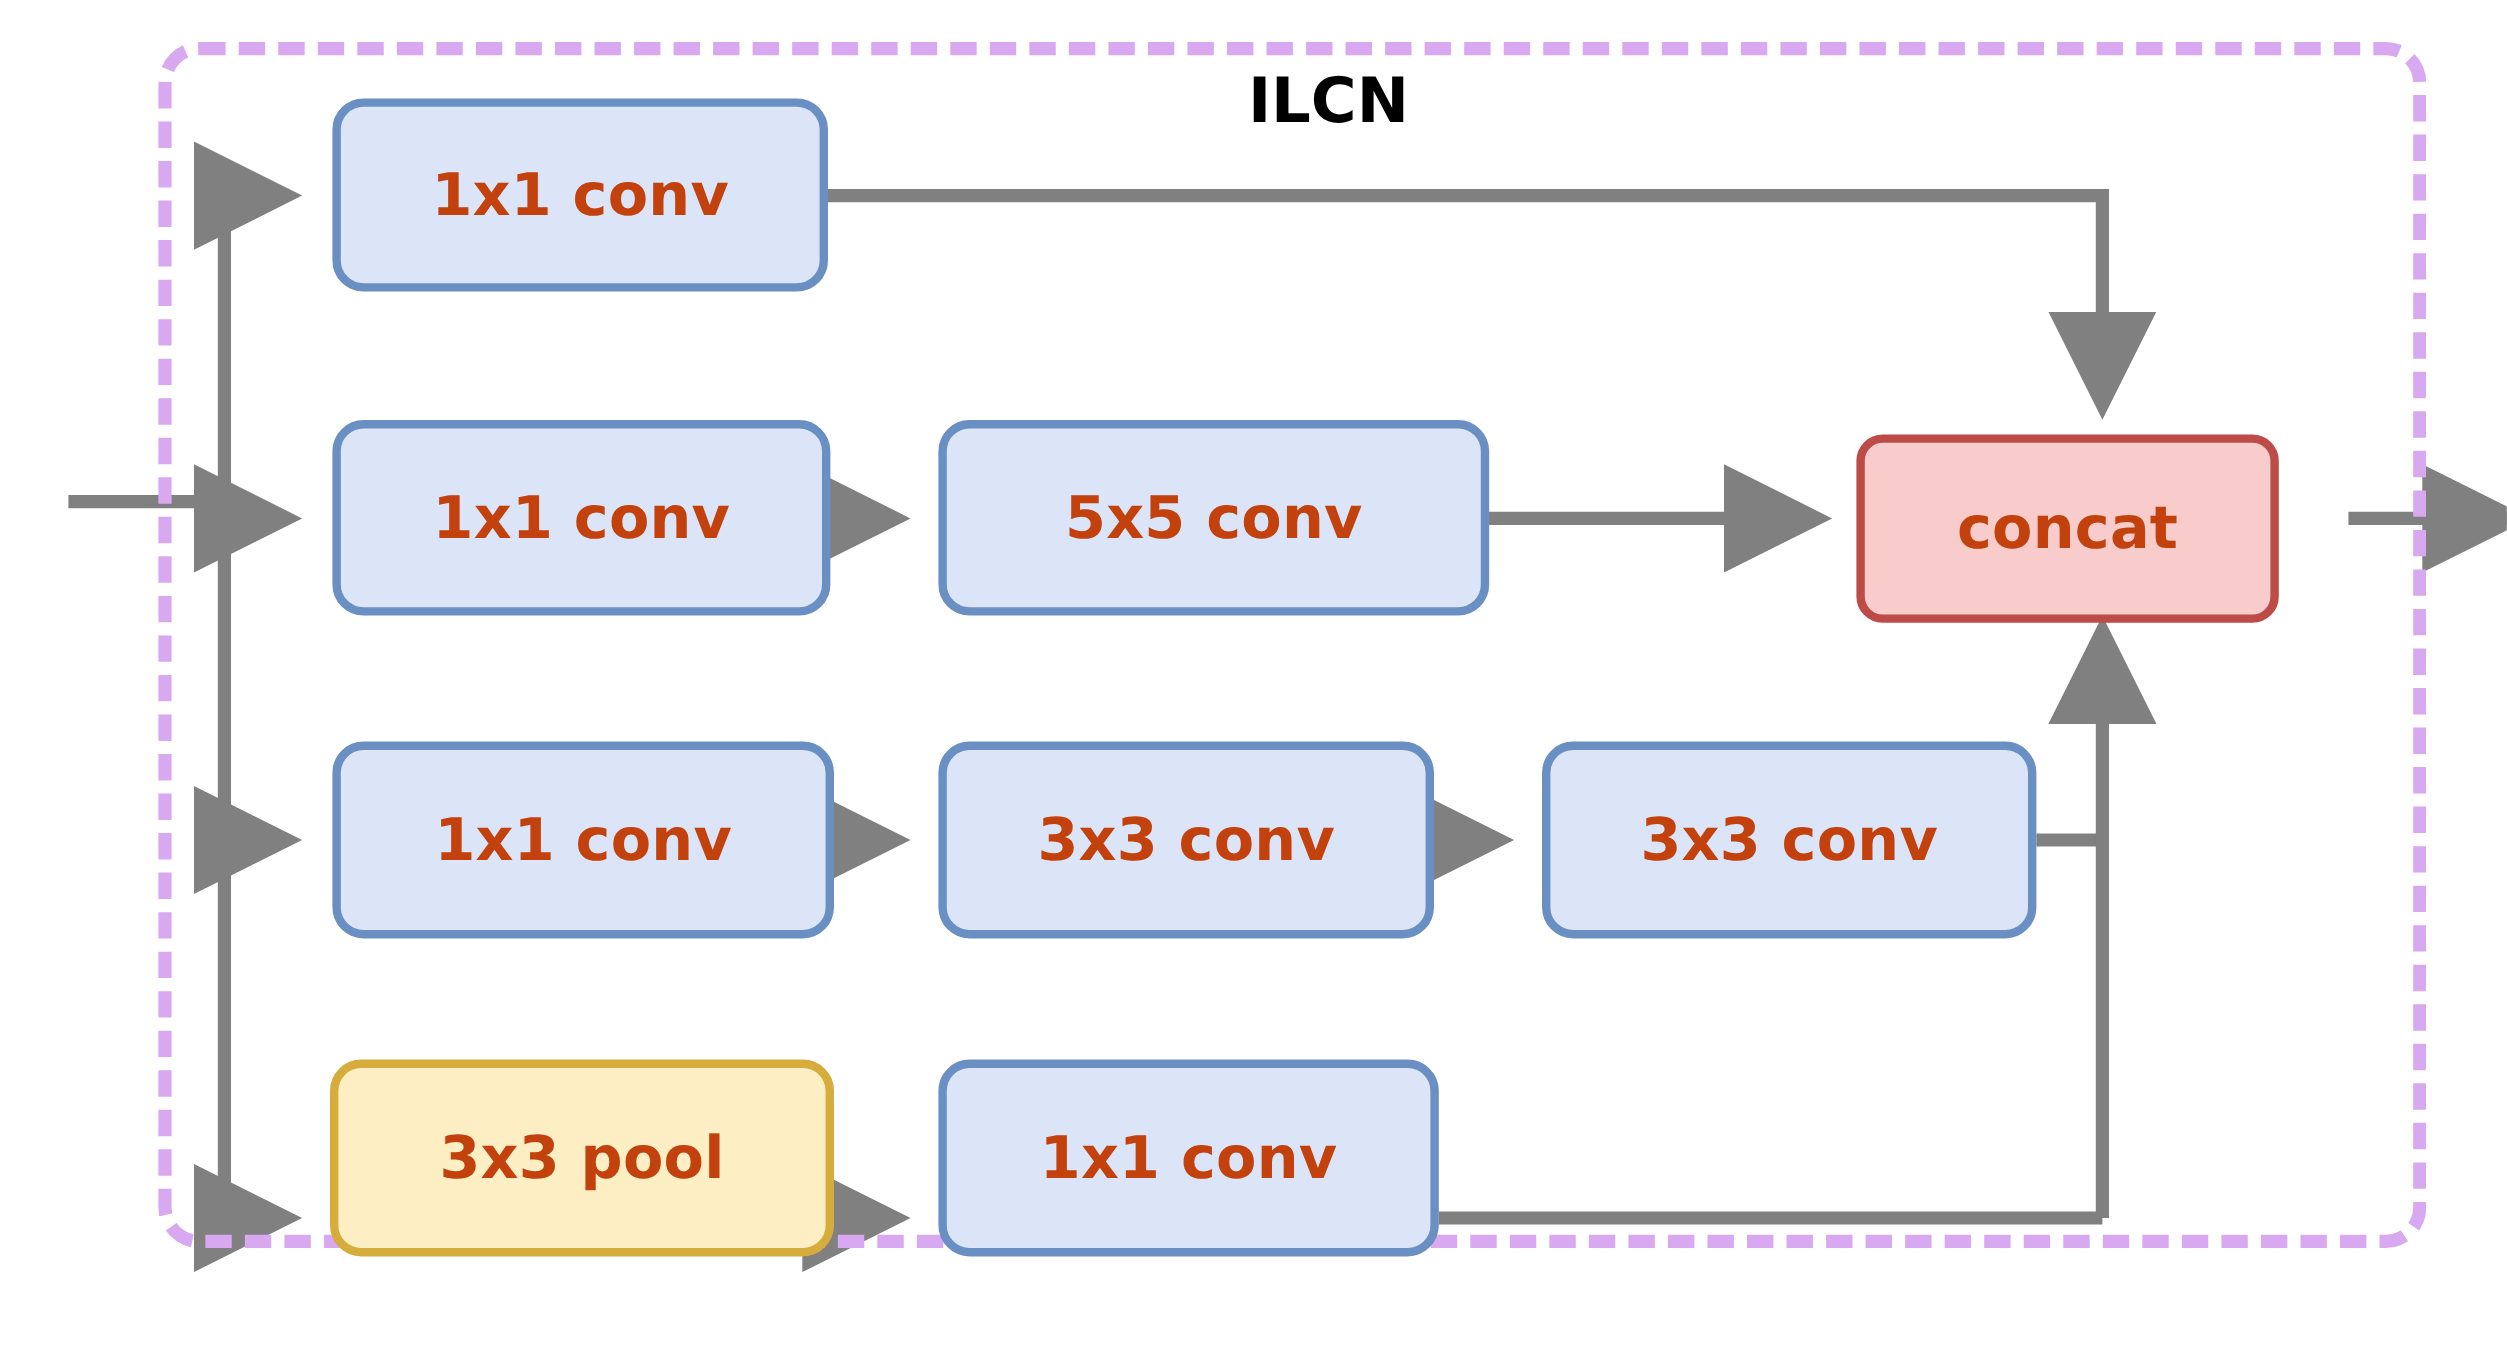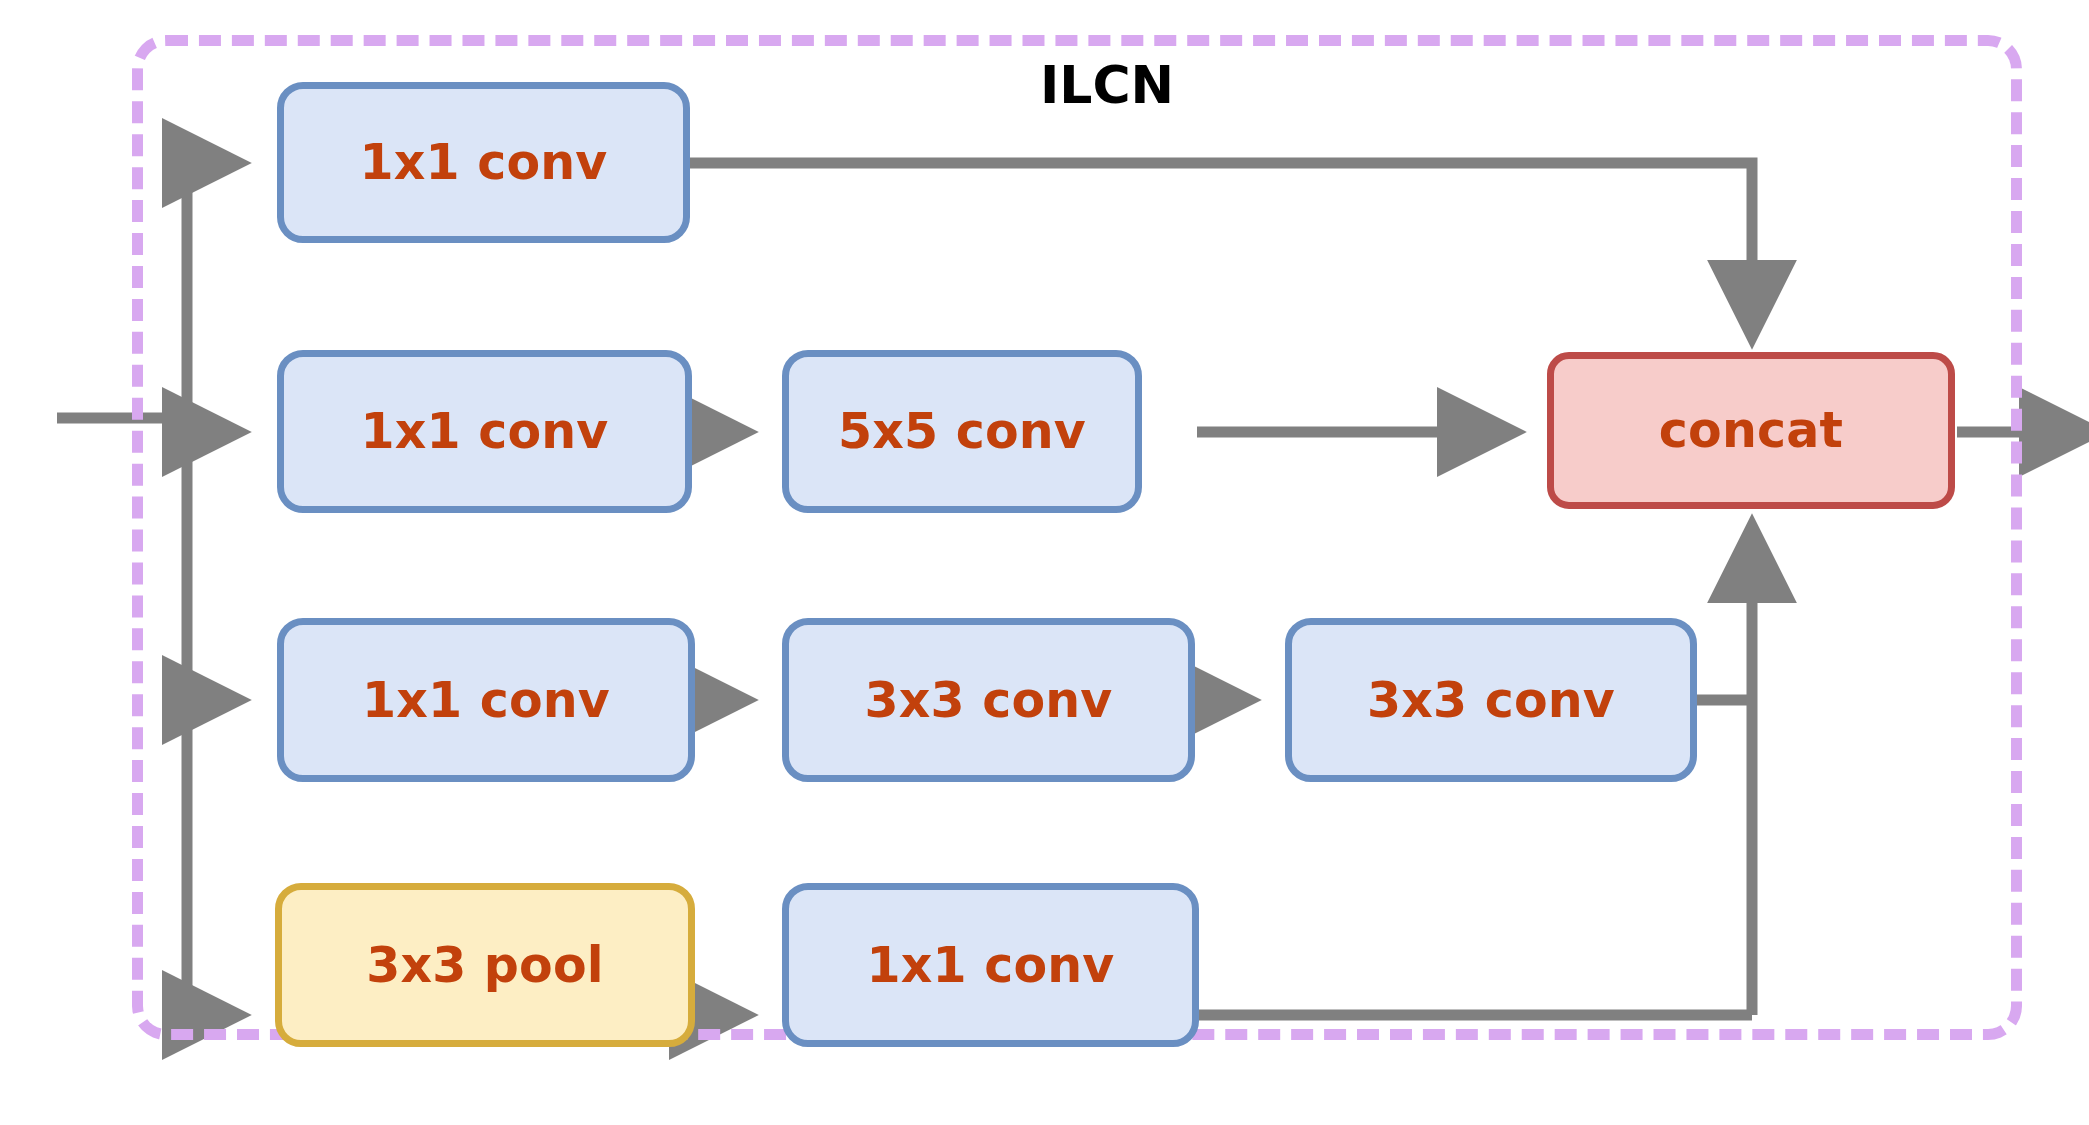--- a/index.html
+++ b/index.html
@@ -71,24 +71,24 @@
     </g>
   </svg>
 
   <div class="frame"></div>
 
   <div class="title">ILCN</div>
 
   <div class="node conv" style="left:250px;top:82px;width:413px;height:161px;">1x1 conv</div>
 
   <div class="node conv" style="left:250px;top:350px;width:415px;height:163px;">1x1 conv</div>
-  <div class="node conv" style="left:755px;top:350px;width:360px;height:163px;">5x5 conv</div>
+  <div class="node conv" style="left:755px;top:350px;width:459px;height:163px;">5x5 conv</div>
 
   <div class="node conv" style="left:250px;top:618px;width:418px;height:164px;">1x1 conv</div>
   <div class="node conv" style="left:755px;top:618px;width:413px;height:164px;">3x3 conv</div>
   <div class="node conv" style="left:1258px;top:618px;width:412px;height:164px;">3x3 conv</div>
 
   <div class="node pool" style="left:248px;top:883px;width:420px;height:164px;">3x3 pool</div>
   <div class="node conv" style="left:755px;top:883px;width:417px;height:164px;">1x1 conv</div>
 
-  <div class="node concat" style="left:1520px;top:352px;width:408px;height:157px;">concat</div>
+  <div class="node concat" style="left:1520px;top:362px;width:352px;height:157px;">concat</div>
 
 </div>
 
 </body></html>

